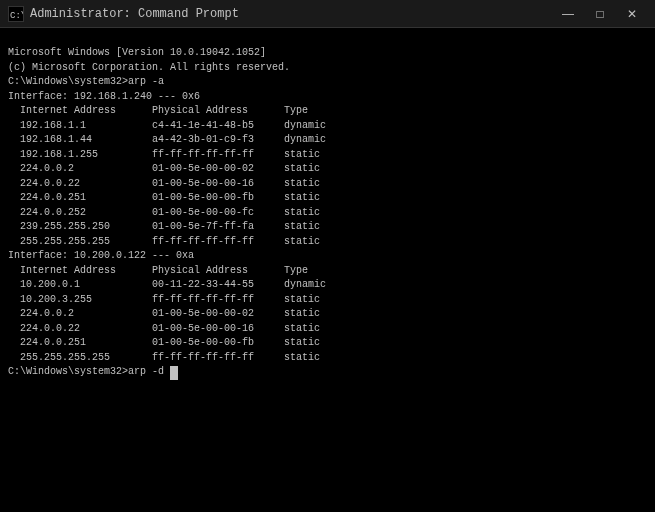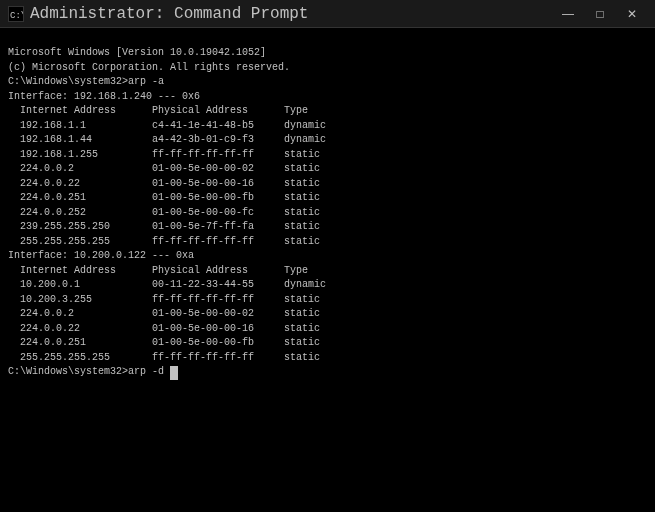--- a/index.html
+++ b/index.html
@@ -30,21 +30,21 @@
       width: 16px;
       height: 16px;
       background: #333;
       display: flex;
       align-items: center;
       justify-content: center;
       font-size: 10px;
     }
     .title-bar-title {
       color: #c0c0c0;
-      font-size: 16px;
+      font-size: 12px;
     }
     .title-bar-controls {
       display: flex;
       gap: 2px;
     }
     .tb-btn {
       width: 30px;
       height: 20px;
       background: transparent;
       border: none;

